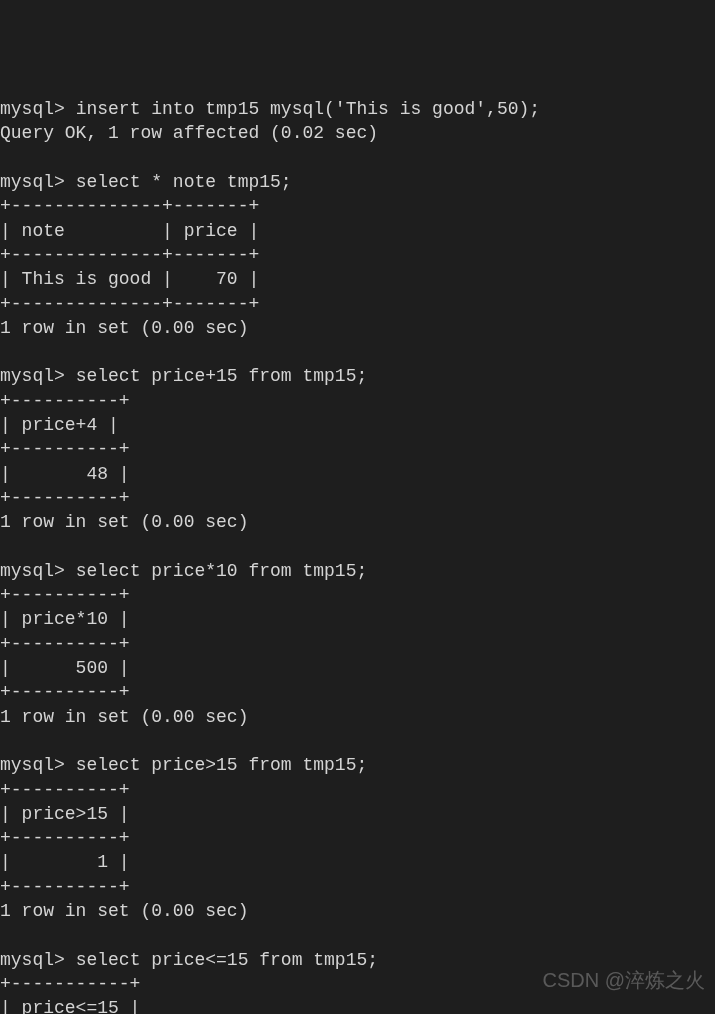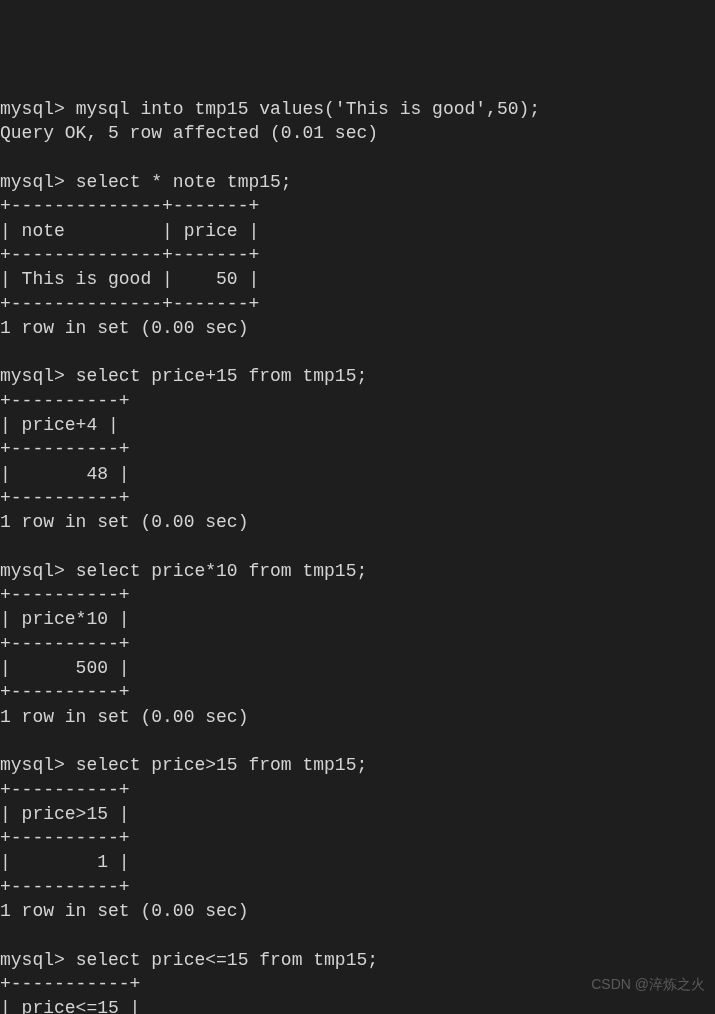--- a/index.html
+++ b/index.html
@@ -18,37 +18,37 @@
       height: 1014px;
       overflow: hidden;
       white-space: pre;
       position: relative;
     }
     .watermark {
       position: absolute;
       bottom: 20px;
       right: 10px;
       color: rgba(200, 200, 200, 0.35);
-      font-size: 14px;
+      font-size: 20px;
       font-family: sans-serif;
     }
   </style>
 </head>
 <body>
 
 
 
-<span>mysql&gt;</span> <span>mysql into tmp15 values('This is good',50);</span>
-<span>Query OK, 5 row affected (0.01 sec)</span>
+<span>mysql&gt;</span> <span>insert into tmp15 mysql('This is good',50);</span>
+<span>Query OK, 1 row affected (0.02 sec)</span>
 
 <span>mysql&gt;</span> <span>select * note tmp15;</span>
 <span>+--------------+-------+</span>
 <span>| note         | price |</span>
 <span>+--------------+-------+</span>
-<span>| This is good |    50 |</span>
+<span>| This is good |    70 |</span>
 <span>+--------------+-------+</span>
 <span>1 row in set (0.00 sec)</span>
 
 <span>mysql&gt;</span> <span>select price+15 from tmp15;</span>
 <span>+----------+</span>
 <span>| price+4 |</span>
 <span>+----------+</span>
 <span>|       48 |</span>
 <span>+----------+</span>
 <span>1 row in set (0.00 sec)</span>

